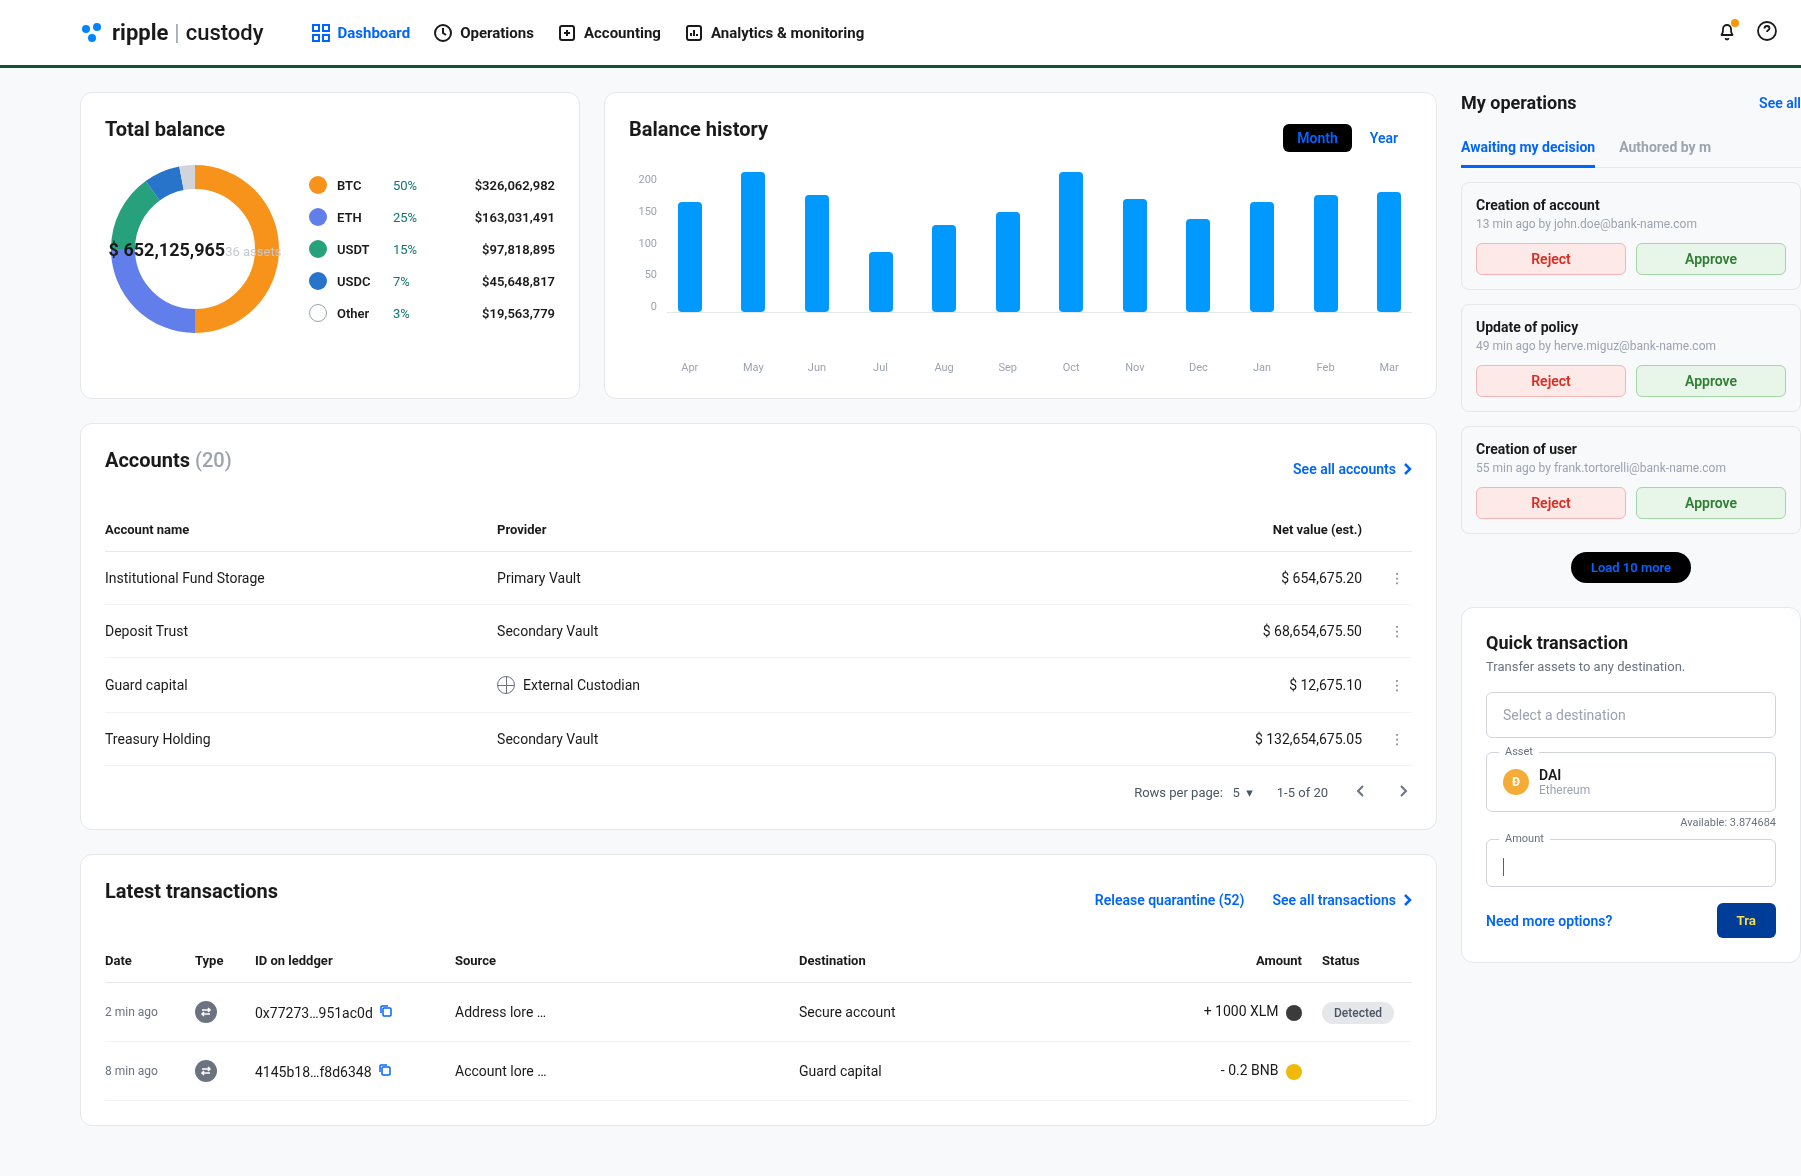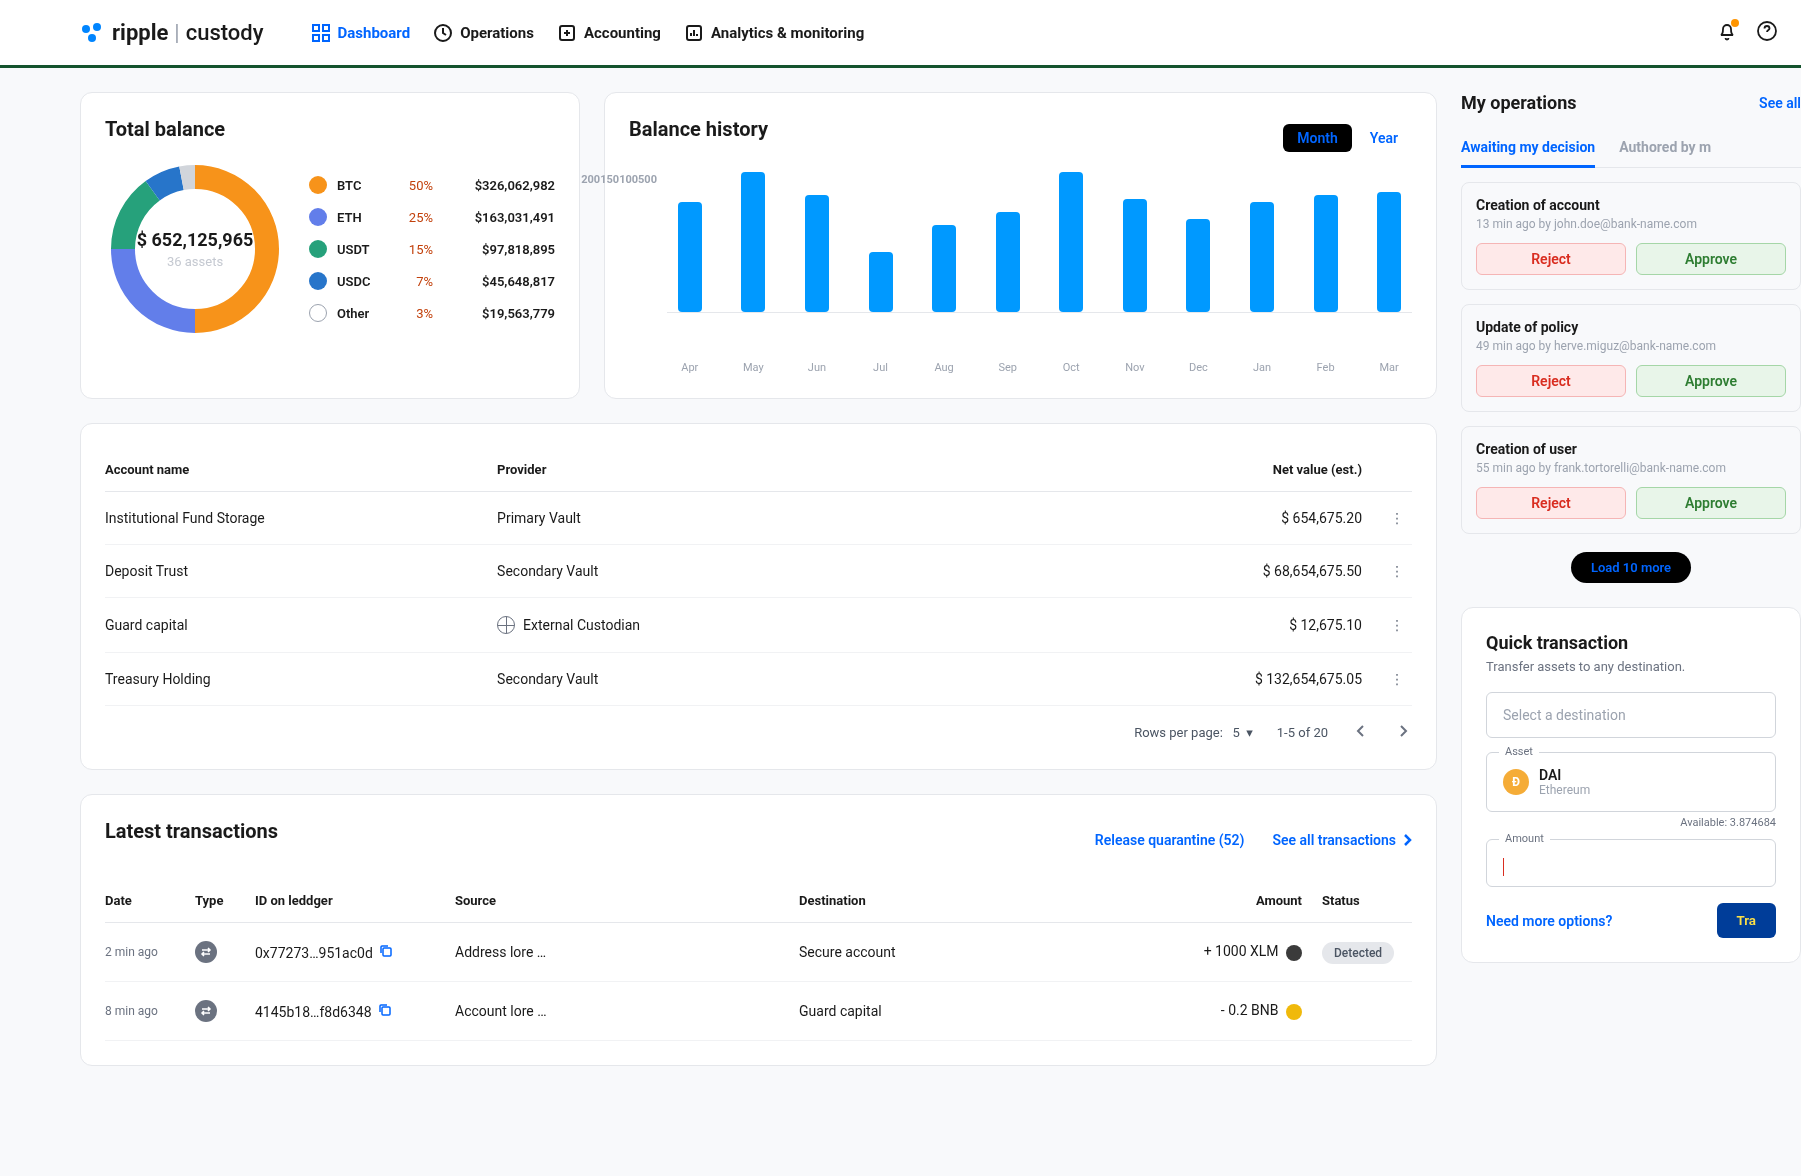--- a/index.html
+++ b/index.html
@@ -23,37 +23,37 @@
 .row-cards { display:flex; gap:24px; }
 .row-cards .card:first-child { flex:0 0 500px; }
 .row-cards .card:last-child { flex:1; }
 
 h2 { font-size:20px; font-weight:700; margin-bottom:18px; }
 h3 { font-size:18px; font-weight:700; }
 
 .tb-flex { display:flex; gap:24px; align-items:center; }
 .donut { position:relative; width:180px; height:180px; }
 .donut svg { transform:rotate(-90deg); }
-.donut-center { position:absolute; inset:0; display:flex; flex-direction:column; align-items:center; justify-content:center; }
+.donut-center { position:absolute; inset:0; display:flex; flex-direction:row; align-items:center; justify-content:center; }
 .donut-center .amt { font-weight:700; font-size:18px; }
 .donut-center .sub { color:#c5c9d1; font-size:13px; margin-top:4px; }
 .asset-list { flex:1; display:flex; flex-direction:column; gap:14px; font-size:13px; }
 .asset-row { display:flex; align-items:center; gap:10px; }
 .coin-ico { width:18px; height:18px; border-radius:50%; display:flex; align-items:center; justify-content:center; font-size:10px; font-weight:700; color:#fff; flex-shrink:0; }
 .asset-row .sym { width:46px; font-weight:600; }
-.asset-row .pct { width:40px; color:#c2410c; text-align:right; }
+.asset-row .pct { width:40px; color:#0f766e; }
 .asset-row .val { flex:1; text-align:right; font-weight:600; }
 
 .bh-head { display:flex; justify-content:space-between; align-items:center; margin-bottom:14px; }
 .toggle { display:flex; gap:4px; align-items:center; font-size:14px; }
 .toggle span { padding:6px 14px; border-radius:6px; cursor:pointer; font-weight:600; }
 .toggle .active { background:#000000; color:#0065ff; }
 .toggle .inactive { color:#0065ff; }
 .chart { display:flex; gap:10px; height:180px; position:relative; }
-.y-axis { display:flex; flex-direction:row; justify-content:flex-end; font-size:11px; color:#9ca3af; text-align:right; height:140px; width:28px;font-weight:bold; }
+.y-axis { display:flex; flex-direction:column; justify-content:space-between; font-size:11px; color:#9ca3af; text-align:right; height:140px; width:28px; }
 .bars { flex:1; display:flex; align-items:flex-end; gap:18px; position:relative; height:140px; border-bottom:1px solid #e5e7eb; padding-bottom:0; }
 .bar-col { flex:1; display:flex; flex-direction:column; align-items:center; gap:8px; }
 .bar { width:24px; background:#0099ff; border-radius:4px; }
 .x-labels { display:flex; gap:18px; margin-left:38px; margin-top:8px; }
 .x-labels span { flex:1; text-align:center; font-size:11px; color:#9ca3af; }
 
 .section-head { display:flex; justify-content:space-between; align-items:center; margin-bottom:18px; }
 .section-head h2 .count { color:#9ca3af; font-weight:500; }
 .link { color:#0065ff; font-weight:600; font-size:14px; cursor:pointer; display:flex; align-items:center; gap:6px; }
 
@@ -282,20 +282,29 @@
             <span>Nov</span>
             <span>Dec</span>
             <span>Jan</span>
             <span>Feb</span>
             <span>Mar</span>
           </div>
       </div>
     </div>
 
     <div class="card">
+      <div class="section-head">
+        <h2><span>Accounts</span> <span class="count">(20)</span></h2>
+        <span class="link">
+          <span>See all accounts</span>
+          <svg width="10" height="14" viewBox="0 0 10 14" fill="none" stroke="#0065ff" stroke-width="2.5">
+              <path d="M3 2l5 5-5 5"></path>
+            </svg>
+        </span>
+      </div>
       <table>
         <thead>
             <tr>
           <th style="width:30%">Account name</th>
           <th style="width:40%">Provider</th>
           <th class="r">Net value (est.)</th>
           <th style="width:50px"></th>
         </tr>
           </thead>
         <tbody id="accounts-body">

